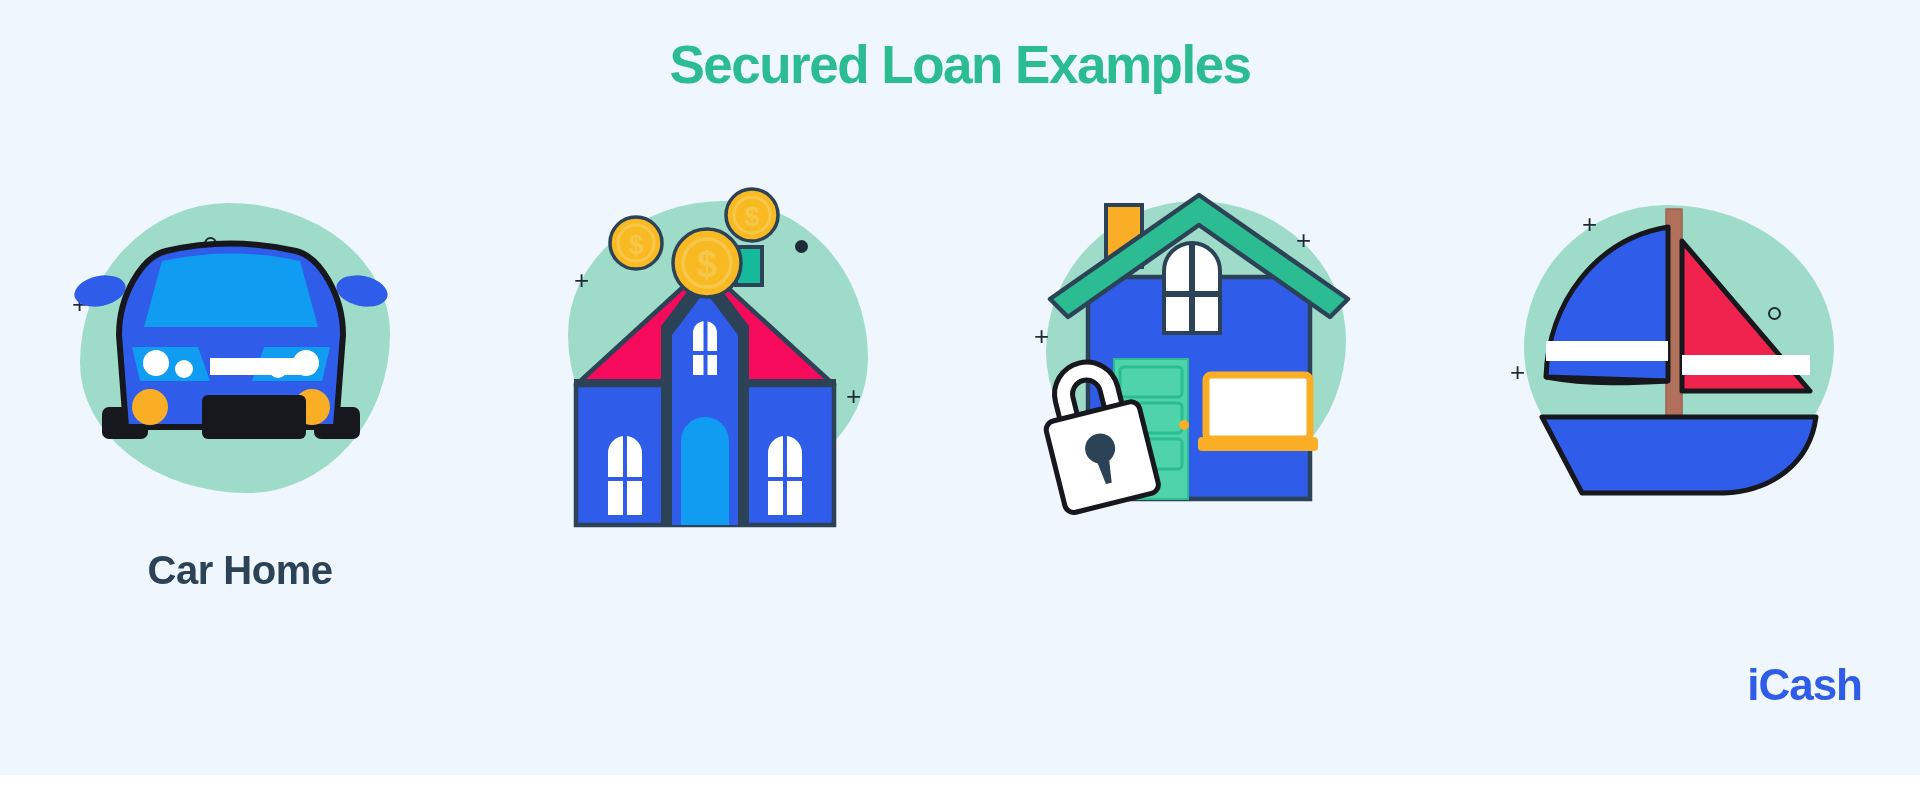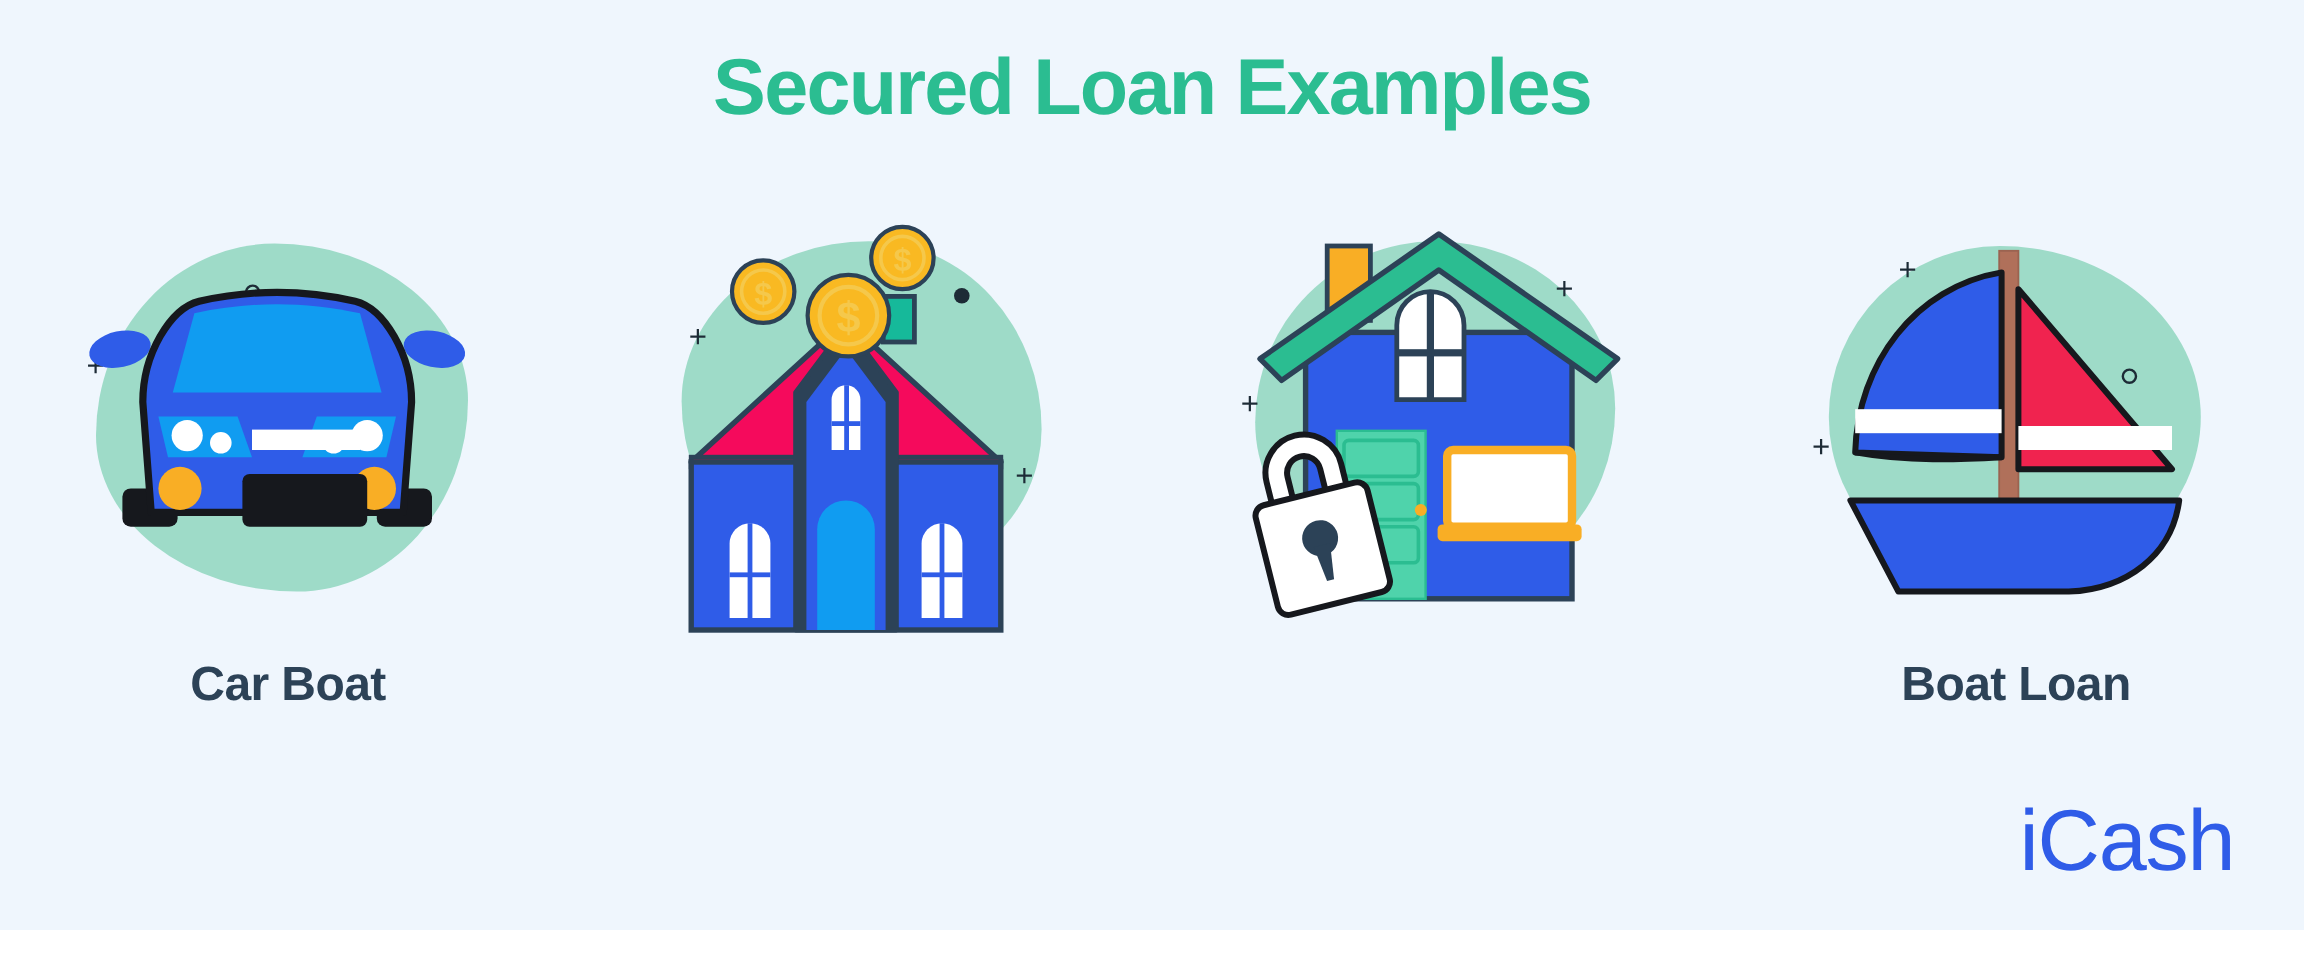--- a/index.html
+++ b/index.html
@@ -22,21 +22,21 @@
     width:1920px; height:22px;
     background:#ffffff;
   }
 
   
   #page-title {
     position:absolute;
     left:0; top:34px;
     width:1920px;
     text-align:center;
-    font-size:66px;
+    font-size:53px;
     font-weight:bold;
     letter-spacing:-1.5px;
     color:#2bbd91;
     font-family:"Liberation Sans", sans-serif;
     white-space:nowrap;
   }
 
   
   #cards {
     position:absolute;
@@ -116,22 +116,22 @@
     background:#1d2b36;
     border-radius:50%;
   }
 
   svg { display:block; overflow:visible; }
 
   
   #brand-logo {
     position:absolute;
     right:58px; top:660px;
-    font-size:72px;
-    font-weight:normal;
+    font-size:44px;
+    font-weight:bold;
     letter-spacing:-1px;
     color:#2f5ce8;
     font-family:"Liberation Sans", sans-serif;
   }
 </style>
 </head>
 <body>
 
 <div id="infographic">
 
@@ -167,21 +167,21 @@
           <circle cx="208" cy="174" r="9" fill="#ffffff"></circle>
 
           <rect x="140" y="163" width="90" height="17" fill="#ffffff"></rect>
 
           <circle cx="80" cy="212" r="18" fill="#f9ae25"></circle>
           <circle cx="242" cy="212" r="18" fill="#f9ae25"></circle>
 
           <rect x="132" y="200" width="104" height="44" rx="6" fill="#16181d"></rect>
         </svg>
       </div>
-      <div class="card-label">Car Boat</div>
+      <div class="card-label">Car Home</div>
     </div>
 
     <div class="card">
       <div class="art">
         <div class="blob blob-home"></div>
         <div class="spark" style="left:24px; top:72px;">+</div>
         <div class="spark" style="left:296px; top:188px;">+</div>
         <div class="dot" style="left:245px; top:45px;"></div>
 
         <svg viewBox="0 0 340 330" width="340" height="330" style="position:absolute; left:0; top:0;">
@@ -275,21 +275,20 @@
           <path d="M158 32 C86 44 38 108 36 182 L158 186 Z" fill="#2f5ce8" stroke="#16181d" stroke-width="5" stroke-linejoin="round"></path>
           <rect x="36" y="146" width="122" height="20" fill="#ffffff"></rect>
           <path d="M36 182 C80 190 124 188 158 186" fill="none" stroke="#16181d" stroke-width="5"></path>
 
           <path d="M172 46 L300 196 L172 196 Z" fill="#f0234f" stroke="#16181d" stroke-width="5" stroke-linejoin="round"></path>
           <rect x="172" y="160" width="128" height="20" fill="#ffffff"></rect>
 
           <path d="M32 222 L306 222 C300 268 262 296 214 298 L72 298 Z" fill="#2f5ce8" stroke="#16181d" stroke-width="5" stroke-linejoin="round"></path>
         </svg>
       </div>
-      <div class="card-label">Boat Loan</div>
     </div>
 
   </div>
 
   <div id="brand-logo">iCash</div>
 
   <div id="bottom-strip"></div>
 </div>
 
 </body></html>

